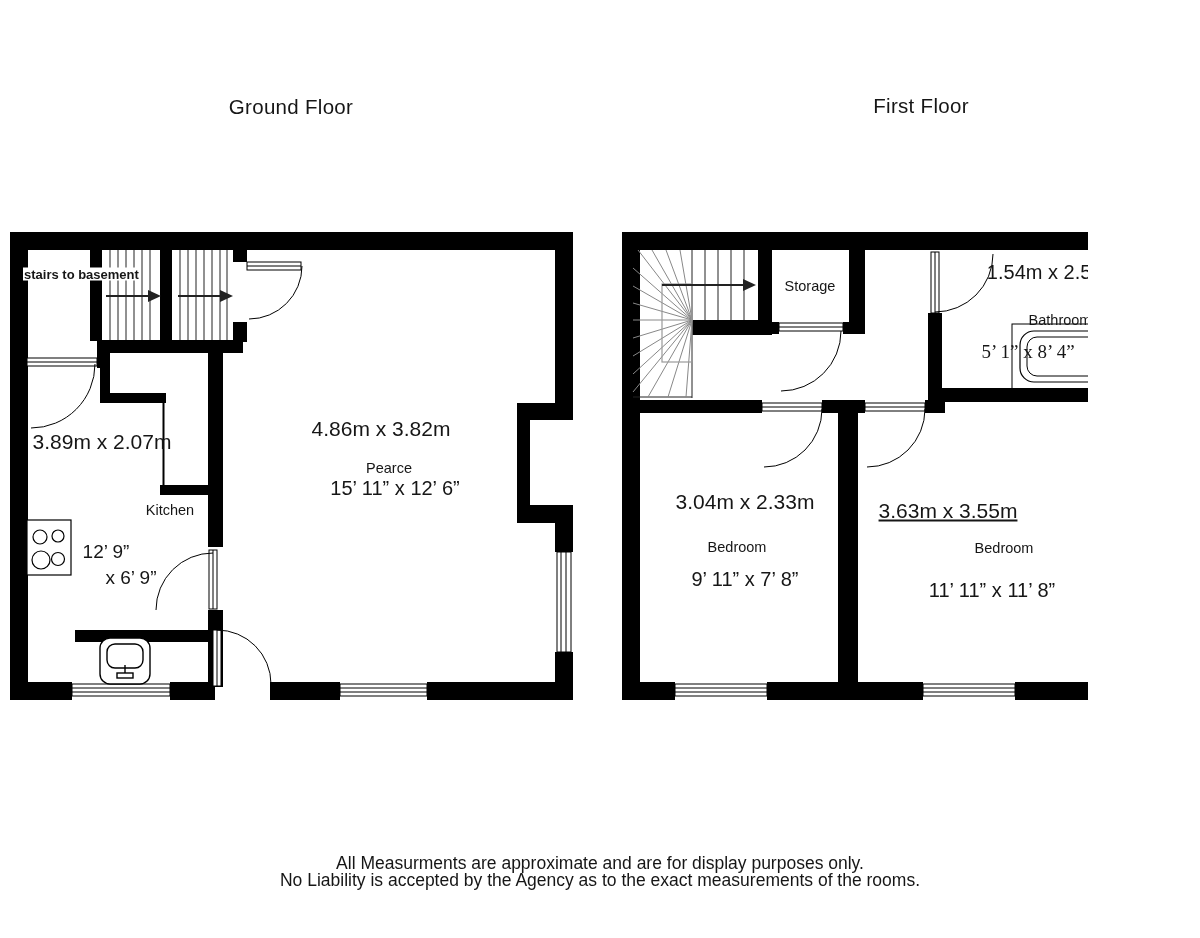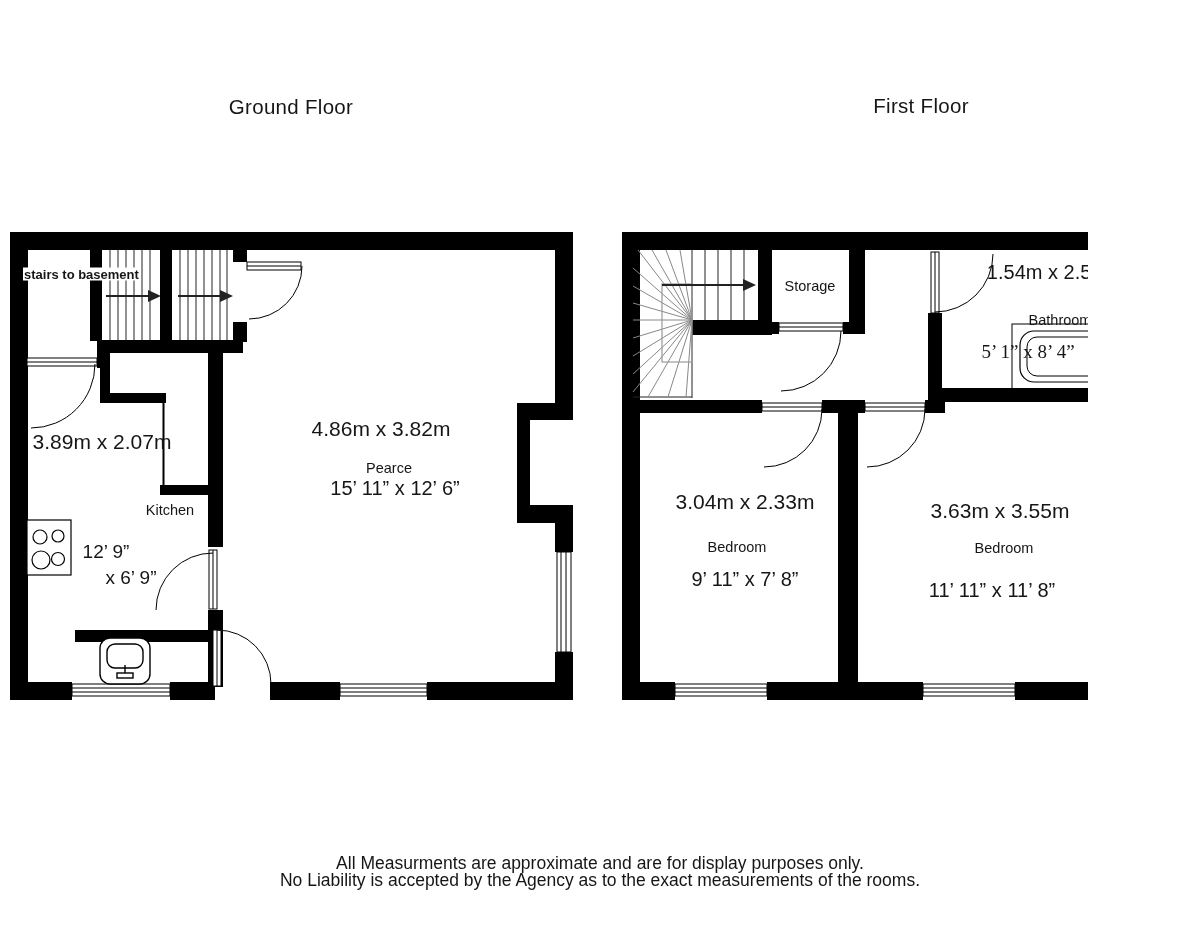--- a/index.html
+++ b/index.html
@@ -211,20 +211,20 @@
   <div class="lbl t14" style="left:810px;top:286px;">Storage</div>
 
   <div class="lbl t20" style="left:1053px;top:272px;">1.54m x 2.53m</div>
   <div class="lbl t14" style="left:1060px;top:320px;">Bathroom</div>
   <div class="lbl t19" style="left:1028px;top:351px;font-family:Liberation Serif, serif;">5’ 1” x 8’ 4”</div>
 
   <div class="lbl t21" style="left:745px;top:501px;">3.04m x 2.33m</div>
   <div class="lbl t14" style="left:737px;top:547px;">Bedroom</div>
   <div class="lbl t20" style="left:745px;top:579px;">9’ 11” x 7’ 8”</div>
 
-  <div class="lbl t21" style="left:1000px;top:510px;">3.63m x 3.55m</div>
+  <div class="lbl t21" style="left:948px;top:510px;text-decoration:underline;">3.63m x 3.55m</div>
   <div class="lbl t14" style="left:1004px;top:548px;">Bedroom</div>
   <div class="lbl t20" style="left:992px;top:590px;">11’ 11” x 11’ 8”</div>
 
   <div class="lbl t17" style="left:600px;top:864px;">All Measurments are approximate and are for display purposes only.</div>
   <div class="lbl t17" style="left:600px;top:881px;">No Liability is accepted by the Agency as to the exact measurements of the rooms.</div>
 
 </div>
 
 </body></html>

